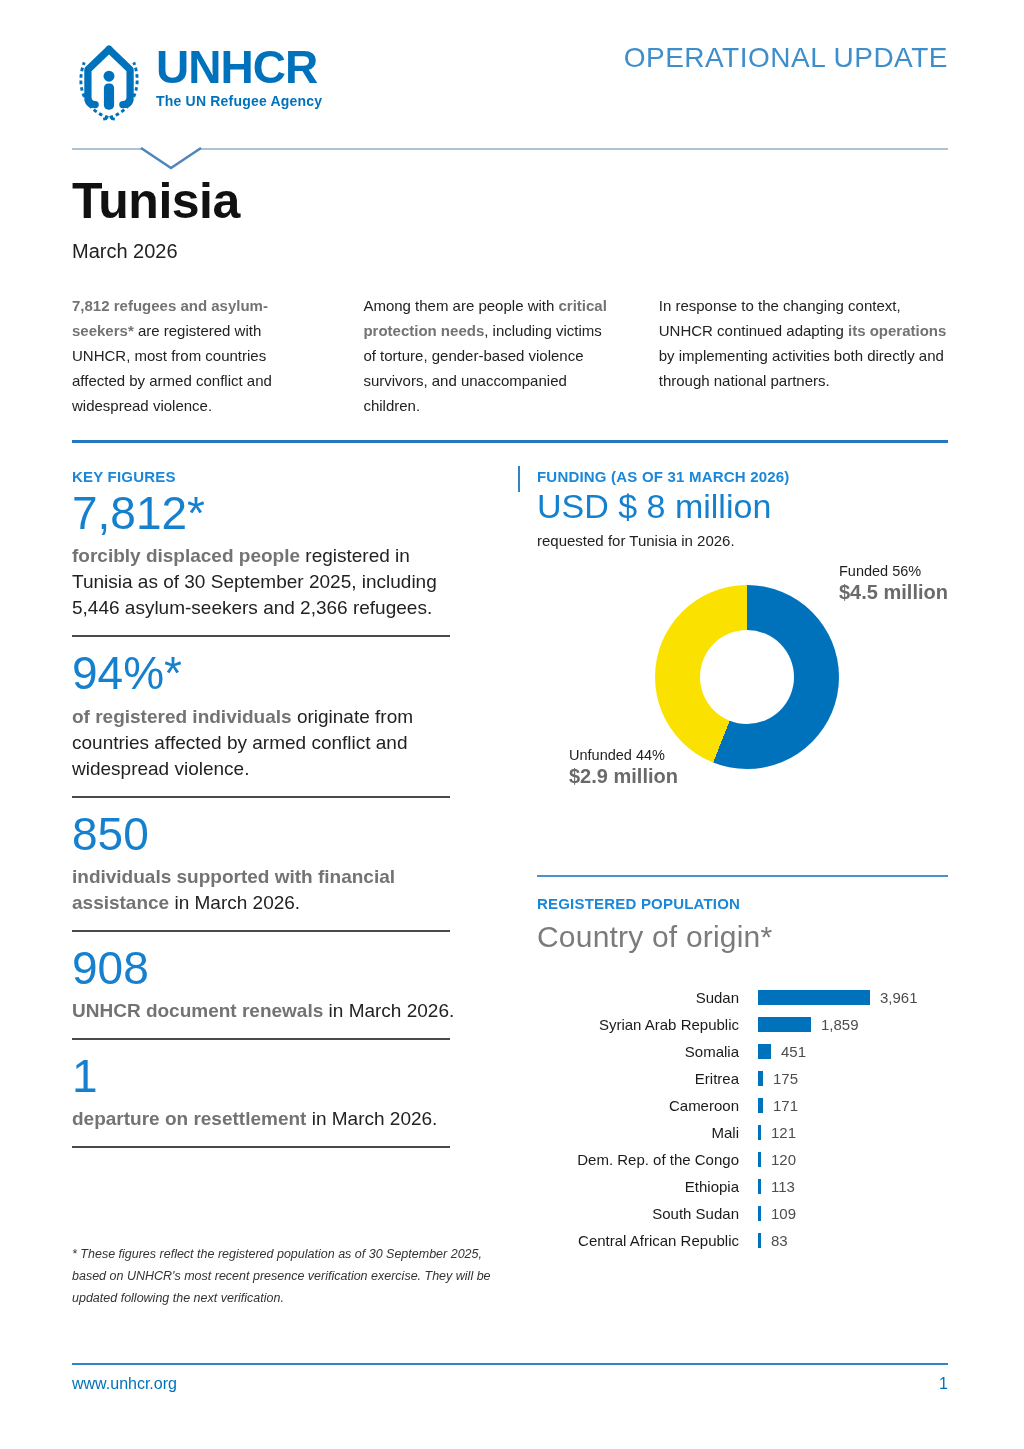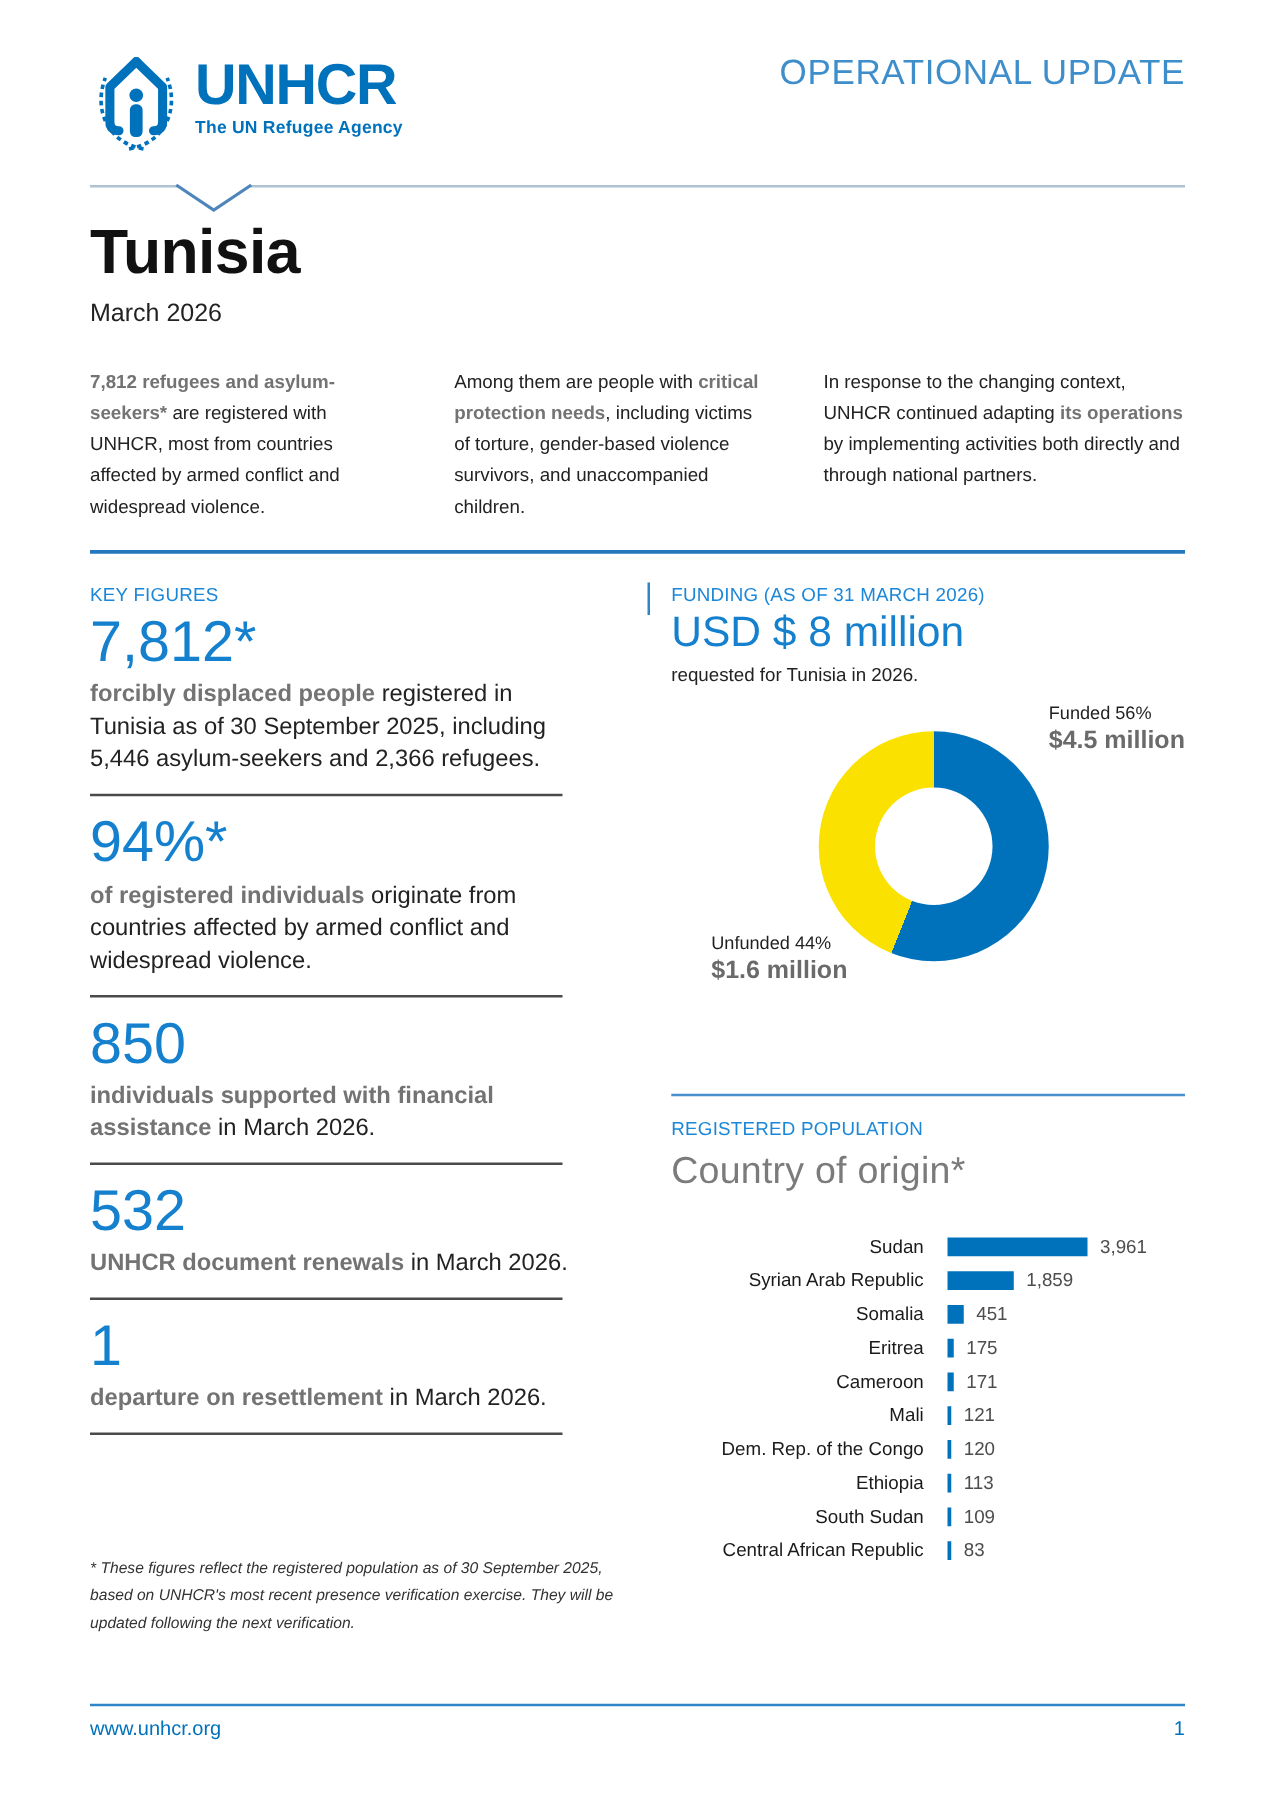--- a/index.html
+++ b/index.html
@@ -33,21 +33,21 @@
   .intro .c1 { width:250px; }
   .intro .c2 { width:254px; }
   .intro .c3 { width:290px; }
   .em-blue { color:#737373; font-weight:bold; }
 
   .main-rule { position:absolute; left:72px; top:440px; width:876px; border-top:3px solid #2577BE; }
   .col-sep { position:absolute; left:518px; top:466px; height:26px; border-left:2px solid #2E86C9; }
 
   
   .left-col { position:absolute; left:72px; top:468px; width:386px; }
-  .sec-heading { font-size:15px; font-weight:normal; color:#1B87D8; letter-spacing:.2px; }
+  .sec-heading { font-size:15px; font-weight:bold; color:#1B87D8; letter-spacing:.2px; }
   .kf-heading { margin-bottom:4px; }
   .kf-value { font-size:46px; line-height:1.05; color:#1580CE; margin-bottom:6px; }
   .kf-desc { font-size:19px; line-height:26px; color:#222; }
   .kf-divider { border-top:2px solid #4a4a4a; width:378px; margin:14px 0 12px 0; }
 
   .footnote { position:absolute; left:72px; top:1243px; width:430px; font-size:12.5px; font-style:italic; color:#333; line-height:22px; }
 
   
   .right-col { position:absolute; left:537px; top:468px; width:411px; }
   .funding-amount { font-size:34px; color:#1580CE; line-height:1.15; margin-top:2px; }
@@ -136,21 +136,21 @@
       <div class="kf-divider"></div>
     </div>
 
     <div>
       <div class="kf-value">850</div>
       <p class="kf-desc"><span class="em-blue">individuals supported with financial assistance</span><span> in March 2026.</span></p>
       <div class="kf-divider"></div>
     </div>
 
     <div>
-      <div class="kf-value">532</div>
+      <div class="kf-value">908</div>
       <p class="kf-desc"><span class="em-blue">UNHCR document renewals</span><span> in March 2026.</span></p>
       <div class="kf-divider"></div>
     </div>
 
     <div>
       <div class="kf-value">1</div>
       <p class="kf-desc"><span class="em-blue">departure on resettlement</span><span> in March 2026.</span></p>
       <div class="kf-divider"></div>
     </div>
   </div>
@@ -165,21 +165,21 @@
     <div class="donut-wrap">
       <div class="donut" style="background: conic-gradient(rgb(0, 114, 188) 0deg, rgb(0, 114, 188) 56%, rgb(250, 225, 0) 56%, rgb(250, 225, 0) 100%);">
         <div class="donut-hole"></div>
       </div>
       <div class="donut-label funded">
         <div class="l1">Funded 56%</div>
         <div class="l2">$4.5 million</div>
       </div>
       <div class="donut-label unfunded">
         <div class="l1">Unfunded 44%</div>
-        <div class="l2">$1.6 million</div>
+        <div class="l2">$2.9 million</div>
       </div>
     </div>
 
     <div class="right-rule"></div>
 
     <div class="sec-heading">REGISTERED POPULATION</div>
     <div class="origin-title">Country of origin*</div>
 
     <div class="bar-chart">
       <div class="bar-row">

